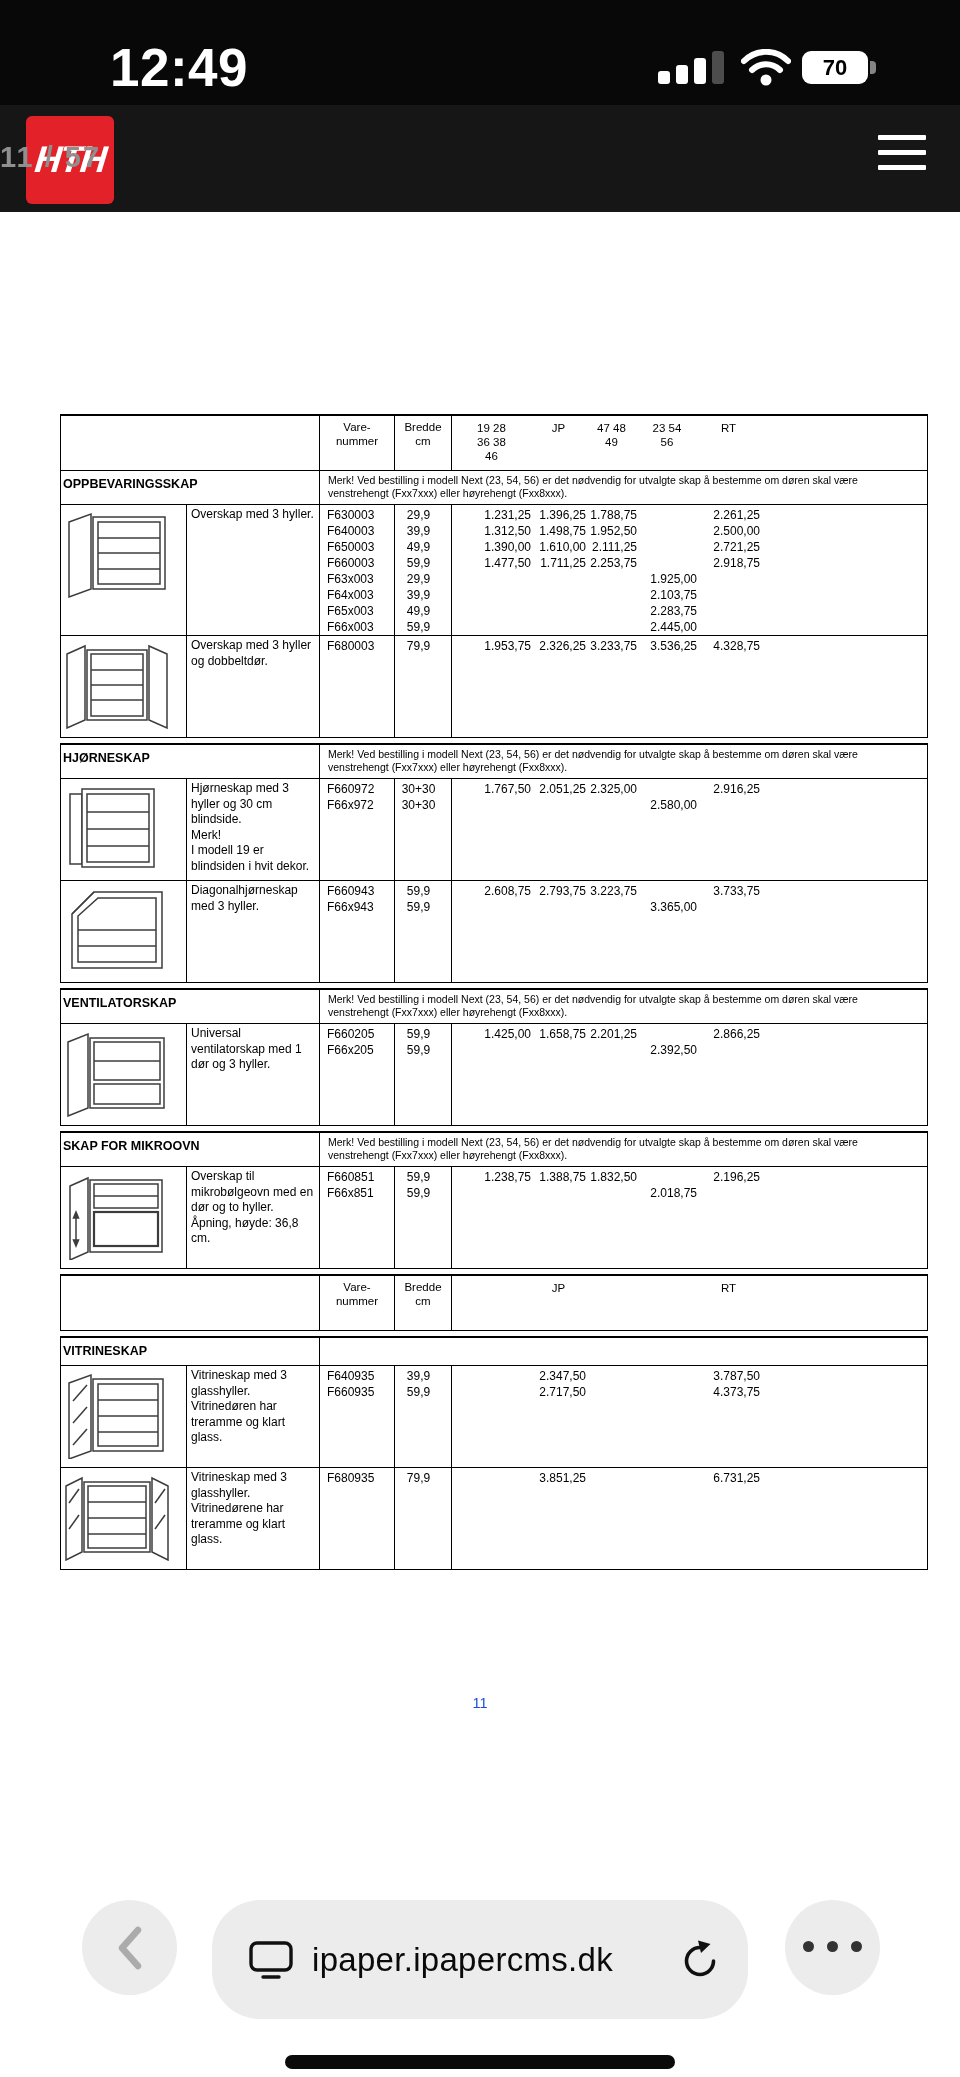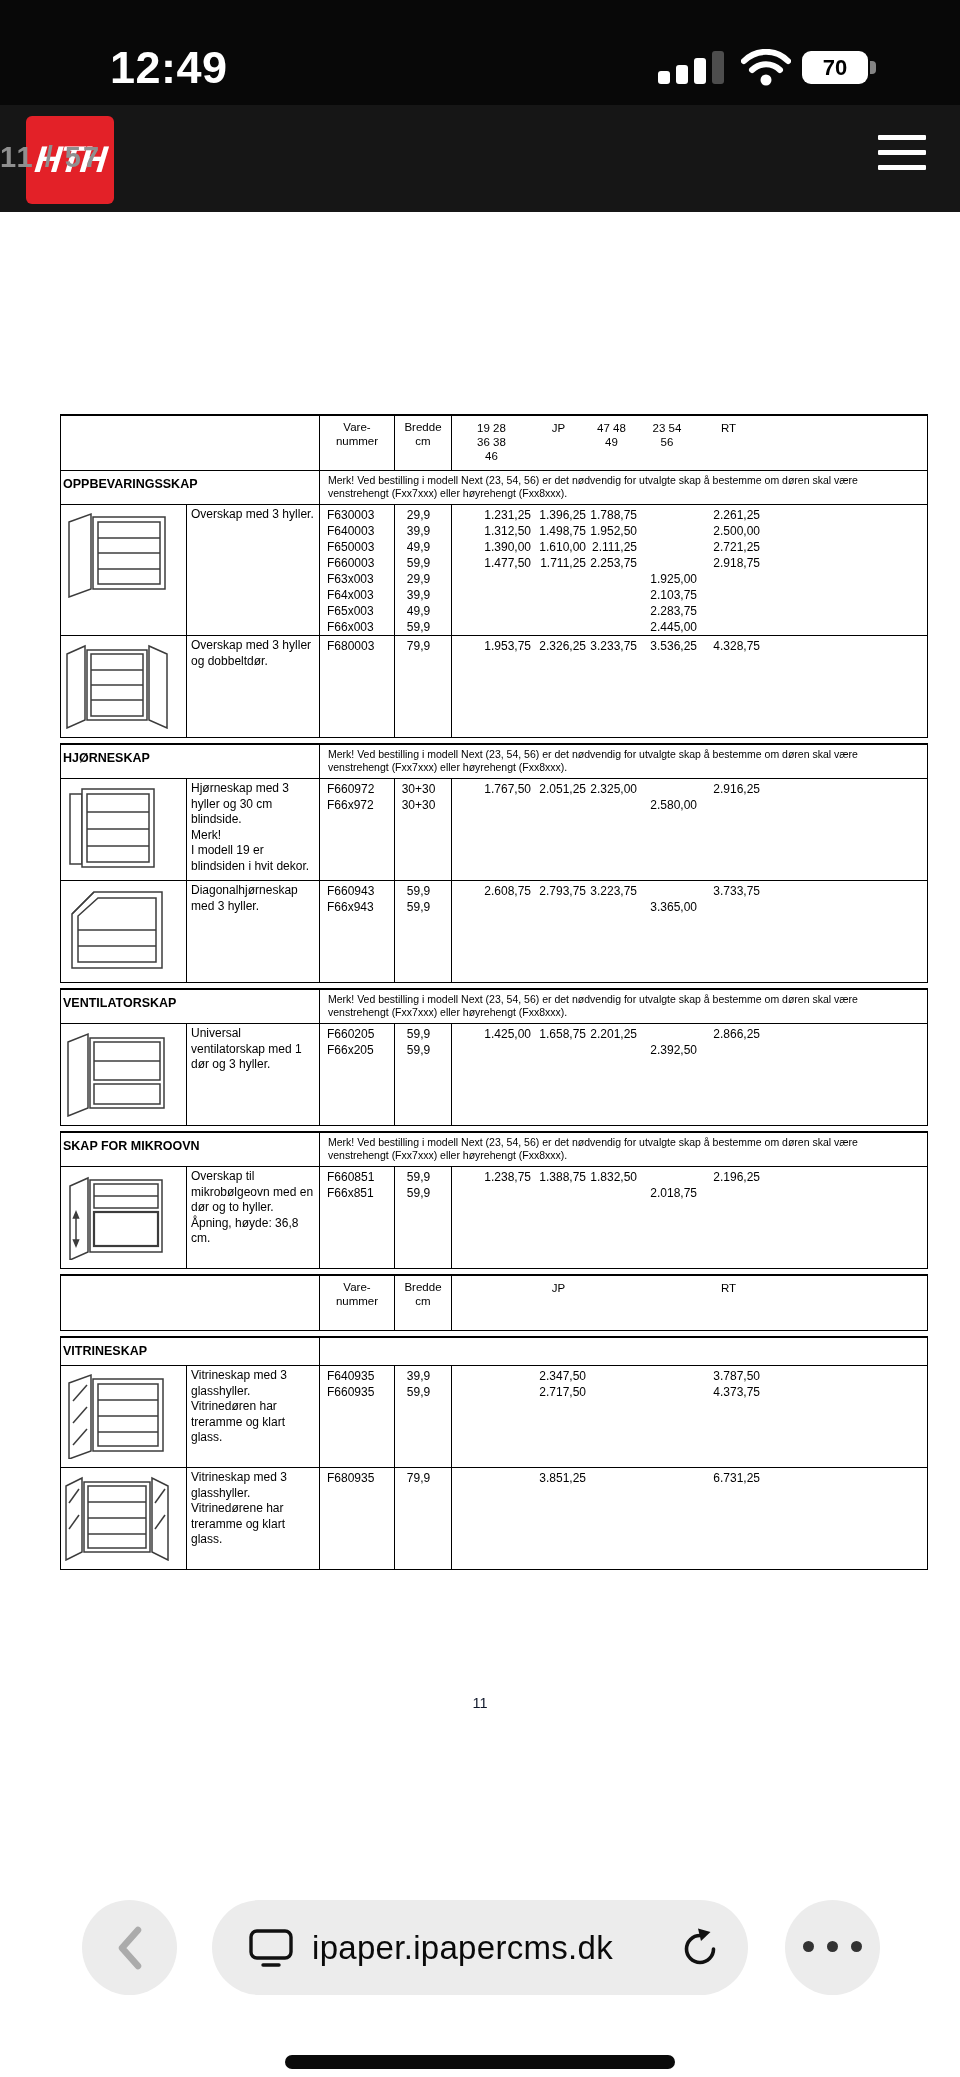--- a/index.html
+++ b/index.html
@@ -1,21 +1,21 @@
 <!DOCTYPE html>
 <html><head>
 <meta charset="utf-8">
 <style>
 *{box-sizing:border-box;margin:0;padding:0}
 html,body{background:#000}
 .screen{position:relative;width:960px;height:2077px;margin:0 auto;background:#fff;font-family:"Liberation Sans","DejaVu Sans",sans-serif;overflow:hidden}
 
 
 .statusbar{height:105px;background:#080808;display:flex;align-items:center;justify-content:space-between;padding:30px 84px 0 110px}
-.time{color:#fff;font-size:45px;font-weight:700;letter-spacing:.5px}
+.time{color:#fff;font-size:53px;font-weight:700;letter-spacing:.5px}
 .sicons{display:flex;align-items:center;gap:11px}
 .batt{position:relative;width:66px;height:33px;background:#fff;border-radius:9px;display:flex;align-items:center;justify-content:center;margin-right:8px}
 .bpct{font-size:22px;font-weight:700;color:#000}
 .bnub{position:absolute;right:-8px;top:10px;width:6px;height:13px;background:rgba(255,255,255,.5);border-radius:0 4px 4px 0}
 
 
 .appheader{height:107px;background:#161616;position:relative}
 .logo{position:absolute;left:26px;top:11px;width:88px;height:88px;background:#e32128;border-radius:6px;display:flex;align-items:center;justify-content:center;cursor:pointer}
 .logo span{color:#fff;font-weight:700;font-style:italic;font-size:37px;letter-spacing:-2px;transform:skewX(-6deg)}
 .pgind{position:absolute;left:0;right:0;top:36px;color:#8f8f8f;font-size:29px;font-weight:700;letter-spacing:2px}
@@ -42,29 +42,29 @@
 .c-img{border-right:1px solid #000;padding:5px 3px}
 .c-desc{border-right:1px solid #000;padding:2px 4px;line-height:15.5px}
 .c-desc p{margin:0}
 .c-nr{border-right:1px solid #000;padding:2px 0 0 7px}
 .c-b{border-right:1px solid #000;padding:2px 9px 0 0;text-align:center}
 .c-p{padding:2px 0 0}
 .chdr .c-p{padding-top:1px}
 .ln,.pl{height:16px;line-height:16px}
 .pl,.phdr{display:grid;grid-template-columns:79px 55px 51px 60px 63px}
 .pl span{display:block;text-align:right}
-.pnum{margin-top:125px;text-align:center;font-size:14.5px;color:#0f172a}
+.pnum{margin-top:125px;text-align:center;font-size:14.5px;color:#1d4ed8}
 
 
 .bbar{position:absolute;left:0;top:1900px;width:100%;height:95px}
 .cbtn{position:absolute;top:0;width:95px;height:95px;border-radius:50%;background:#ececec;border:none;display:flex;align-items:center;justify-content:center;cursor:pointer}
 .back{left:82px}
 .more{left:785px}
 .dots i{display:inline-block;width:11px;height:11px;border-radius:50%;background:#333;margin:0 6.5px}
-.pill{position:absolute;left:212px;top:0;width:536px;height:95px;border-radius:48px;background:#ececec;display:flex;align-items:center;padding:0 28px 0 36px;cursor:pointer}
+.pill{position:absolute;left:212px;top:0;width:536px;height:119px;border-radius:48px;background:#ececec;display:flex;align-items:center;padding:0 28px 0 36px;cursor:pointer}
 .url{margin-left:18px;font-size:33px;font-weight:500;color:#0a0a0a;letter-spacing:.3px}
 .refresh{margin-left:auto}
 .homebar{position:absolute;left:285px;bottom:8px;width:390px;height:14px;border-radius:8px;background:#0a0a0a;cursor:pointer}
 </style>
 </head>
 <body>
 
 <div class="screen">
 
   <div class="statusbar">

